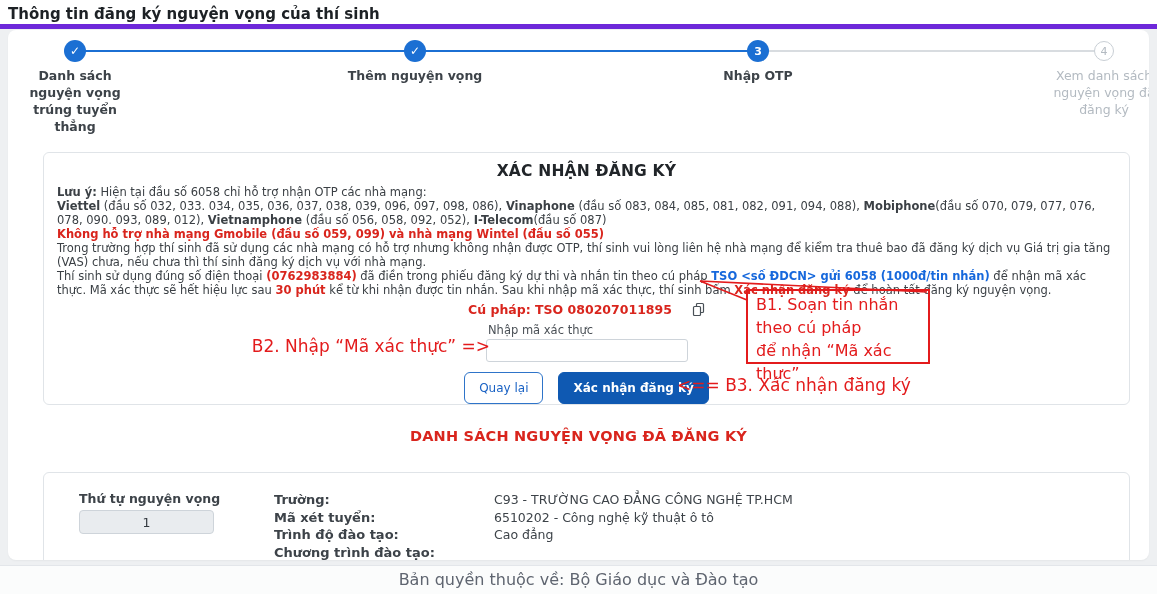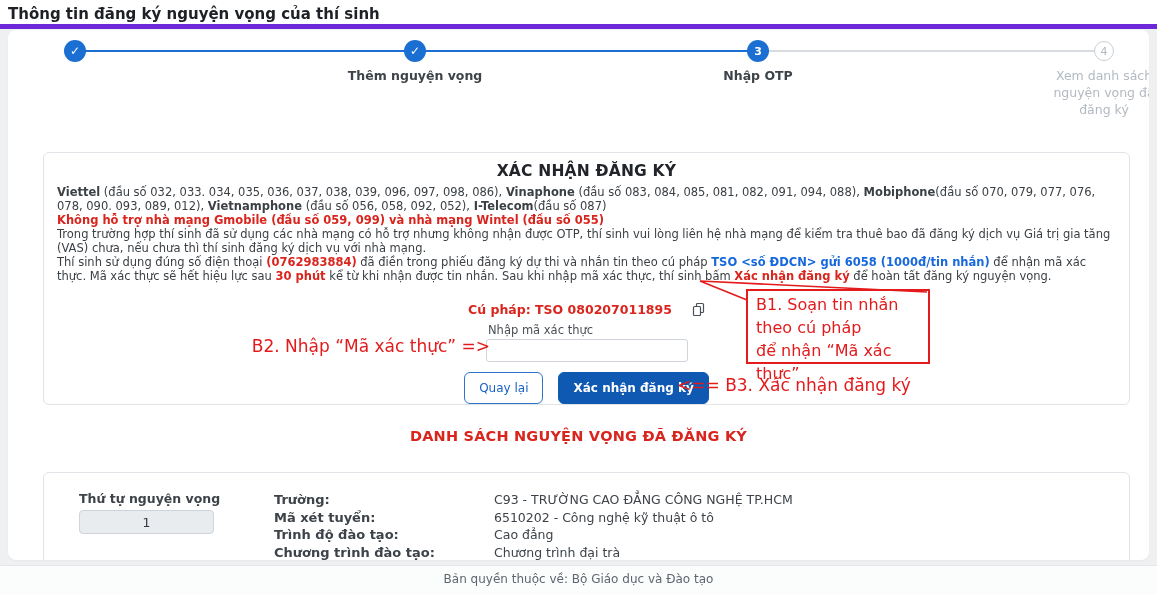--- a/index.html
+++ b/index.html
@@ -146,21 +146,21 @@
   }
   .wish-fields-values{
     position:absolute;left:450px;top:18px;
     font-size:12.5px;color:#3d4349;line-height:17.5px;
   }
 
   
   .footer{
     position:absolute;left:0;top:565px;width:1157px;height:29px;
     background:#fbfcfc;border-top:1px solid #e3e6ea;
-    text-align:center;line-height:27px;font-size:12px;color:#5f6570;
+    text-align:center;line-height:27px;font-size:16px;color:#5f6570;
   }
 </style>
 </head>
 <body>
 
 <div class="app-header">
   <div class="title">Thông tin đăng ký nguyện vọng của thí sinh</div>
 </div>
 
 <div class="container">
@@ -176,29 +176,31 @@
     <div class="scircle done" style="left:396px;">
       <span class="check">✓</span>
     </div>
     <div class="scircle current" style="left:739px;">
       <span>3</span>
     </div>
     <div class="scircle pending" style="left:1086px;">
       <span>4</span>
     </div>
 
+    <div class="slabel narrow" style="left:8px;">Danh sách nguyện vọng trúng tuyển thẳng</div>
     <div class="slabel wide" style="left:322px;">Thêm nguyện vọng</div>
     <div class="slabel wide" style="left:665px;">Nhập OTP</div>
     <div class="slabel narrow pending" style="left:1037px;">Xem danh sách nguyện vọng đã đăng ký</div>
   </div>
 
   <div class="confirm-card">
     <h2>XÁC NHẬN ĐĂNG KÝ</h2>
 
     <div class="card-text">
+      <p><span class="b">Lưu ý:</span><span class=""> Hiện tại đầu số 6058 chỉ hỗ trợ nhận OTP các nhà mạng:</span></p>
       <p><span class="b">Viettel</span><span class=""> (đầu số 032, 033. 034, 035, 036, 037, 038, 039, 096, 097, 098, 086), </span><span class="b">Vinaphone</span><span class=""> (đầu số 083, 084, 085, 081, 082, 091, 094, 088), </span><span class="b">Mobiphone</span><span class="">(đầu số 070, 079, 077, 076, 078, 090. 093, 089, 012), </span><span class="b">Vietnamphone</span><span class=""> (đầu số 056, 058, 092, 052), </span><span class="b">I-Telecom</span><span class="">(đầu số 087)</span></p>
       <p><span class="b r">Không hỗ trợ nhà mạng Gmobile (đầu số 059, 099) và nhà mạng Wintel (đầu số 055)</span></p>
       <p><span class="">Trong trường hợp thí sinh đã sử dụng các nhà mạng có hỗ trợ nhưng không nhận được OTP, thí sinh vui lòng liên hệ nhà mạng để kiểm tra thuê bao đã đăng ký dịch vụ Giá trị gia tăng (VAS) chưa, nếu chưa thì thí sinh đăng ký dịch vụ với nhà mạng.</span></p>
       <p><span class="">Thí sinh sử dụng đúng số điện thoại </span><span class="b r">(0762983884)</span><span class=""> đã điền trong phiếu đăng ký dự thi và nhắn tin theo cú pháp </span><span class="b bl">TSO &lt;số ĐDCN&gt; gửi 6058 (1000đ/tin nhắn)</span><span class=""> để nhận mã xác thực. Mã xác thực sẽ hết hiệu lực sau </span><span class="b r">30 phút</span><span class=""> kể từ khi nhận được tin nhắn. Sau khi nhập mã xác thực, thí sinh bấm </span><span class="b r">Xác nhận đăng ký</span><span class=""> để hoàn tất đăng ký nguyện vọng.</span></p>
     </div>
 
     <div class="syntax-row">
       <span class="syntax">Cú pháp: TSO 080207011895</span>
       <span class="copy-btn">
         <svg width="13" height="15" viewBox="0 0 13 15">
@@ -226,21 +228,20 @@
     <div class="wish-fields-labels">
       <div>Trường:</div>
       <div>Mã xét tuyển:</div>
       <div>Trình độ đào tạo:</div>
       <div>Chương trình đào tạo:</div>
     </div>
     <div class="wish-fields-values">
       <div>C93 - TRƯỜNG CAO ĐẲNG CÔNG NGHỆ TP.HCM</div>
       <div>6510202 - Công nghệ kỹ thuật ô tô</div>
       <div>Cao đẳng</div>
-      <div>Chương trình đại trà</div>
     </div>
   </div>
 
 </div>
 
 <svg class="ann-arrow" width="290" height="40">
   <path d="M47,15 L274,26 M47,15 L94,34" stroke="#e31b1c" stroke-width="1.6" fill="none"></path>
 </svg>
 <div class="ann ann-b1">
   <div>B1. Soạn tin nhắn</div>

